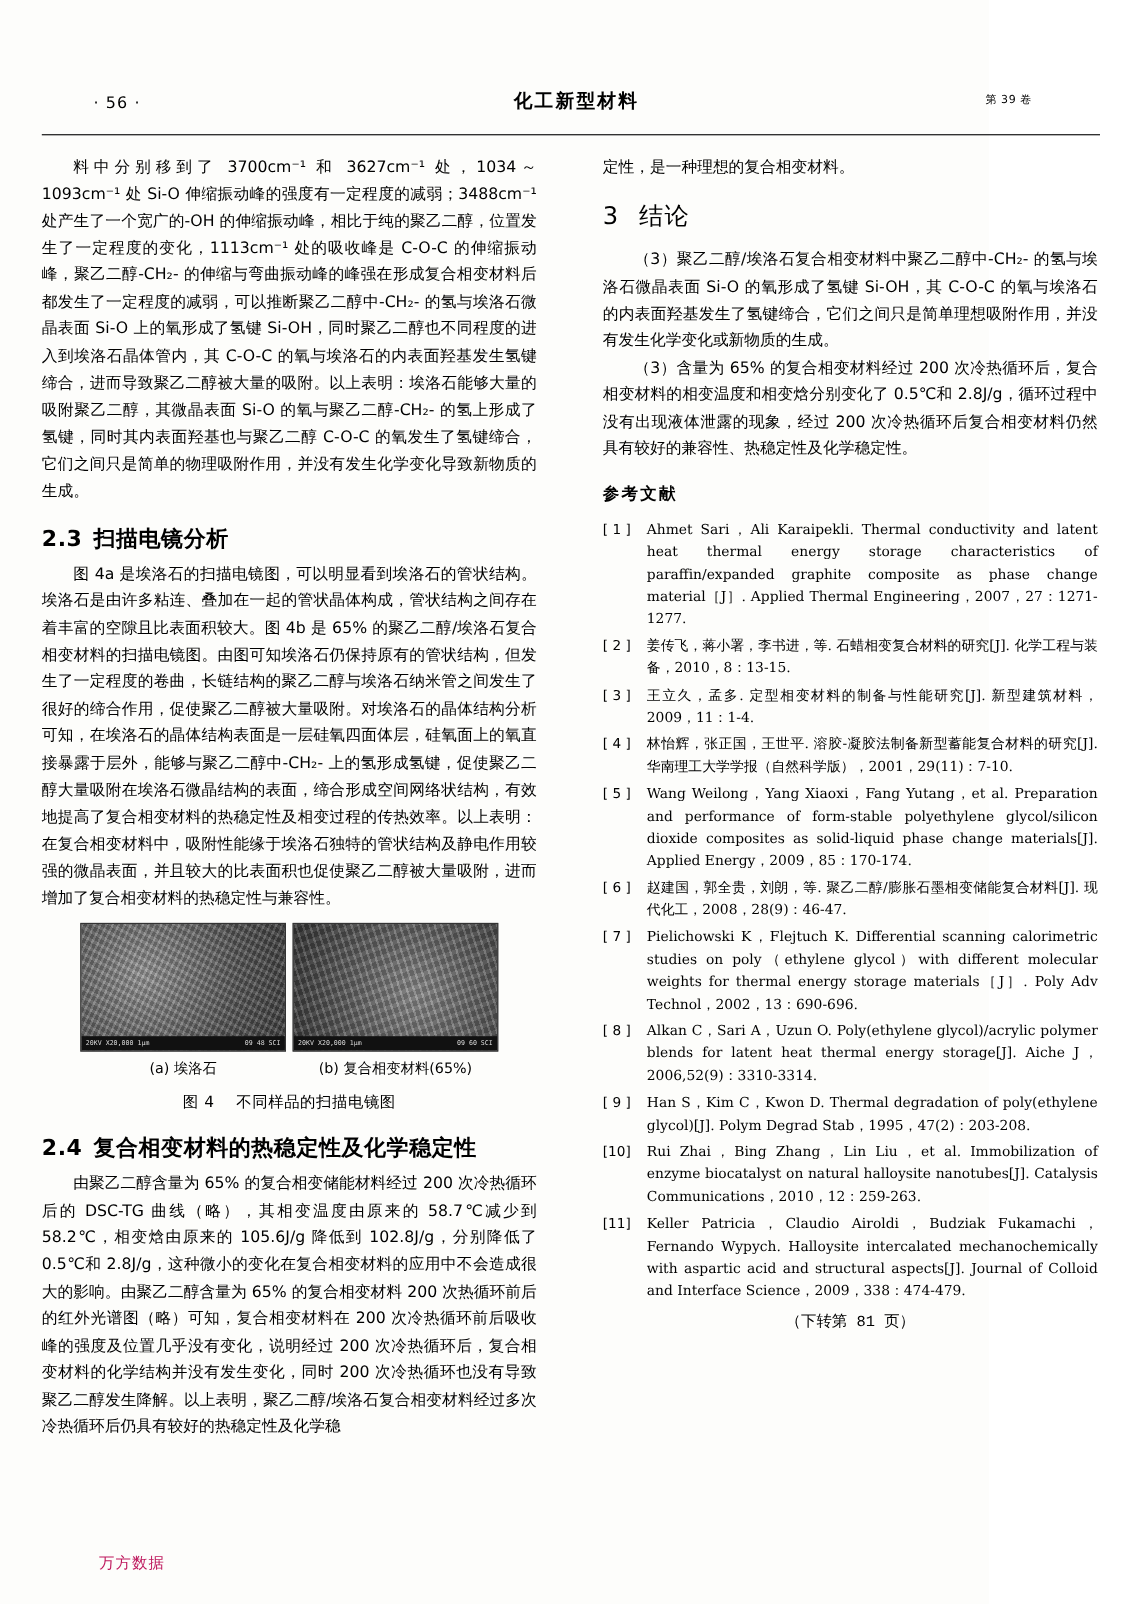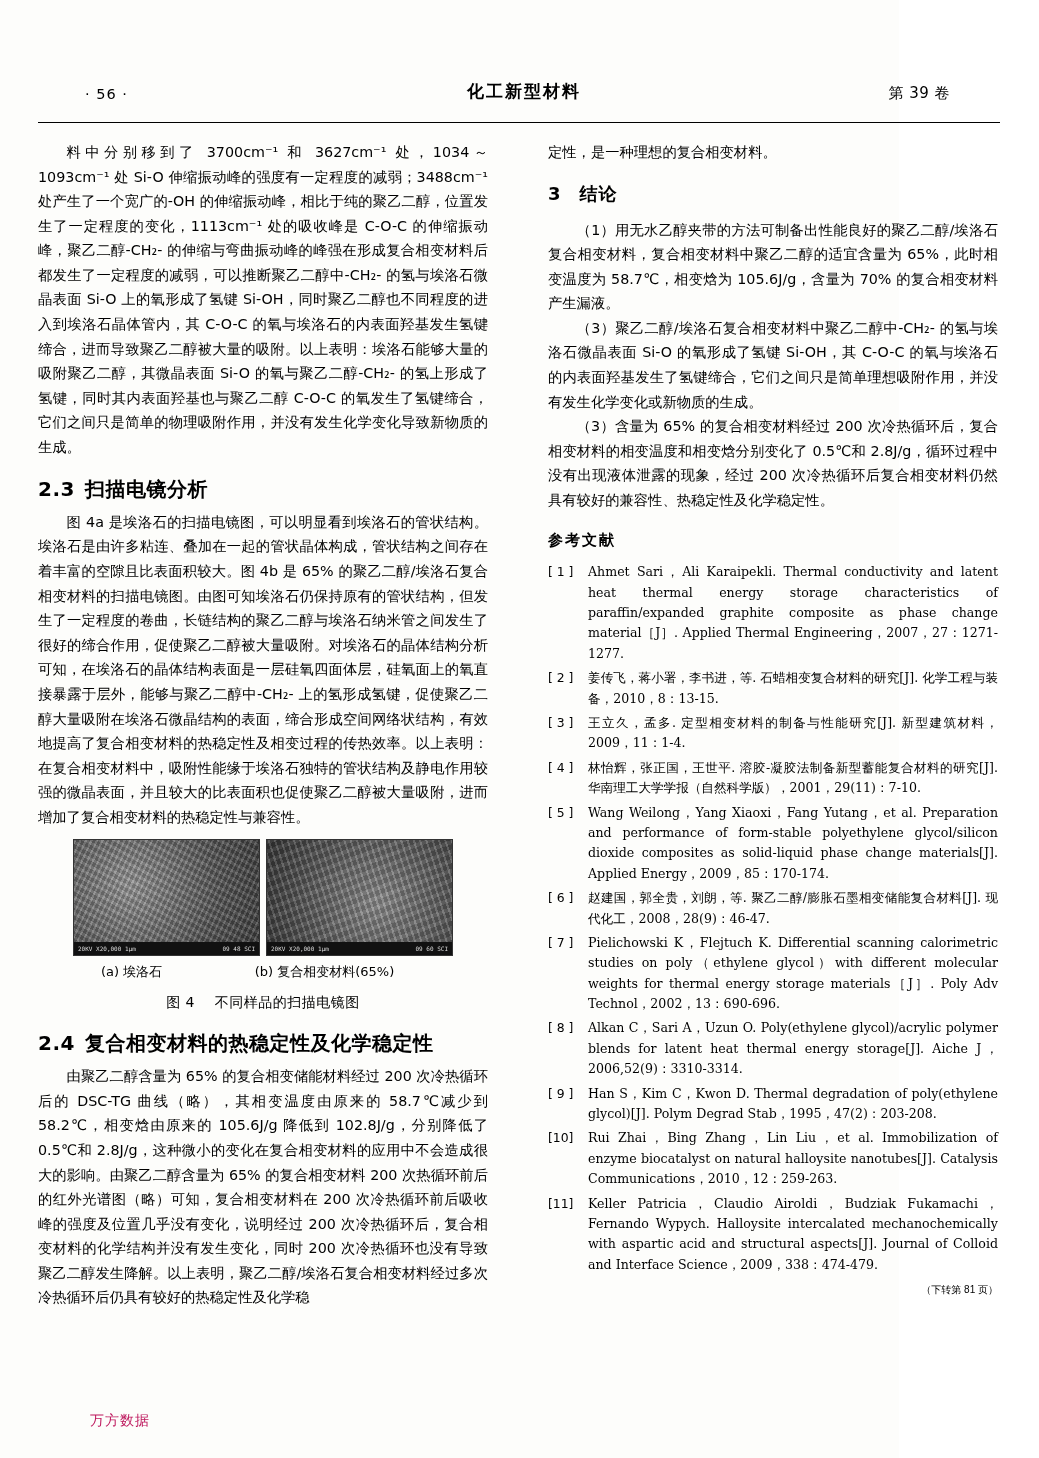--- a/index.html
+++ b/index.html
@@ -43,23 +43,23 @@
     left: 4px;
     top: 0;
     width: 920px;
     text-align: center;
     font-size: 17px;
     font-weight: bold;
     letter-spacing: 2px;
   }
   .header .volume {
     position: absolute;
-    right: 30px;
+    right: 42px;
     top: 4px;
-    font-size: 15px;
+    font-size: 10px;
     letter-spacing: 0.5px;
   }
   .rule {
     position: absolute;
     left: 38px;
     top: 122px;
     width: 962px;
     height: 1px;
     background: #000;
   }
@@ -84,22 +84,22 @@
 
   h3.sec {
     font-size: 20px;
     font-weight: bold;
     margin: 12px 0 4px 0;
     letter-spacing: 0.5px;
   }
   h3.sec .num { margin-right: 10px; }
 
   h2.sec-big {
-    font-size: 18px;
-    font-weight: bold;
+    font-size: 22px;
+    font-weight: normal;
     margin: 14px 0 8px 0;
     letter-spacing: 1px;
   }
   h2.sec-big .num { margin-right: 18px; }
 
   
   .figure {
     margin: 10px 0 2px 0;
     text-align: center;
   }
@@ -140,20 +140,21 @@
     display: flex;
     align-items: center;
     justify-content: space-between;
     padding: 0 4px;
     box-sizing: border-box;
     font-family: "DejaVu Sans Mono", monospace;
   }
   .caps {
     display: flex;
     gap: 6px;
+    justify-content: center;
     margin-top: 5px;
     font-size: 13px;
   }
   .caps span { width: 187px; text-align: center; }
   .figcap {
     margin-top: 6px;
     font-size: 14px;
     text-align: center;
     letter-spacing: 0.5px;
   }
@@ -177,24 +178,24 @@
     flex: none;
     text-align: left;
     font-family: "DejaVu Sans", sans-serif;
     font-size: 12.4px;
   }
   .ref .txt {
     flex: 1;
     text-align: justify;
   }
   .contnote {
-    text-align: right;
-    font-size: 10px;
+    text-align: center;
+    font-size: 14px;
     margin-top: 6px;
-    font-family: Liberation Sans, sans-serif;
+    font-family: Liberation Mono, monospace;
   }
   
   .footer {
     position: absolute;
     left: 90px;
     bottom: 28px;
     font-size: 14px;
     color: #be185d;
     letter-spacing: 1px;
   }
@@ -290,21 +291,20 @@
     <p class="body">由聚乙二醇含量为 65% 的复合相变储能材料经过 200 次冷热循环后的 DSC-TG 曲线（略），其相变温度由原来的 58.7℃减少到 58.2℃，相变焓由原来的 105.6J/g 降低到 102.8J/g，分别降低了 0.5℃和 2.8J/g，这种微小的变化在复合相变材料的应用中不会造成很大的影响。由聚乙二醇含量为 65% 的复合相变材料 200 次热循环前后的红外光谱图（略）可知，复合相变材料在 200 次冷热循环前后吸收峰的强度及位置几乎没有变化，说明经过 200 次冷热循环后，复合相变材料的化学结构并没有发生变化，同时 200 次冷热循环也没有导致聚乙二醇发生降解。以上表明，聚乙二醇/埃洛石复合相变材料经过多次冷热循环后仍具有较好的热稳定性及化学稳</p>
   </div>
 
   <div class="col col-right">
     <p class="body noindent">定性，是一种理想的复合相变材料。</p>
 
     <h2 class="sec-big">
       <span class="num">3</span><span>结论</span>
     </h2>
 
-    <p class="body">（1）用无水乙醇夹带的方法可制备出性能良好的聚乙二醇/埃洛石复合相变材料，复合相变材料中聚乙二醇的适宜含量为 65%，此时相变温度为 58.7℃，相变焓为 105.6J/g，含量为 70% 的复合相变材料产生漏液。</p>
     <p class="body">（3）聚乙二醇/埃洛石复合相变材料中聚乙二醇中-CH₂- 的氢与埃洛石微晶表面 Si-O 的氧形成了氢键 Si-OH，其 C-O-C 的氧与埃洛石的内表面羟基发生了氢键缔合，它们之间只是简单理想吸附作用，并没有发生化学变化或新物质的生成。</p>
     <p class="body">（3）含量为 65% 的复合相变材料经过 200 次冷热循环后，复合相变材料的相变温度和相变焓分别变化了 0.5℃和 2.8J/g，循环过程中没有出现液体泄露的现象，经过 200 次冷热循环后复合相变材料仍然具有较好的兼容性、热稳定性及化学稳定性。</p>
 
     <div class="refhead">参考文献</div>
 
     <div class="reflist">
       <div class="ref">
         <span class="idx">[ 1 ]</span>
         <span class="txt">Ahmet Sari，Ali Karaipekli. Thermal conductivity and latent heat thermal energy storage characteristics of paraffin/expanded graphite composite as phase change material［J］. Applied Thermal Engineering，2007，27：1271-1277.</span>
       </div>

